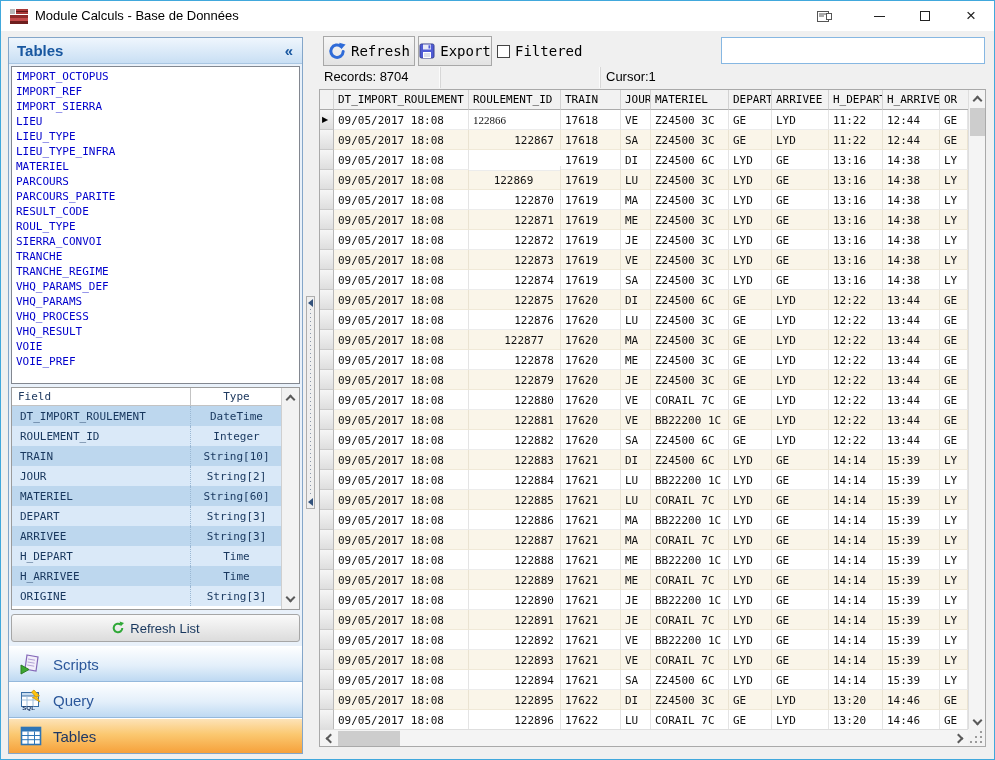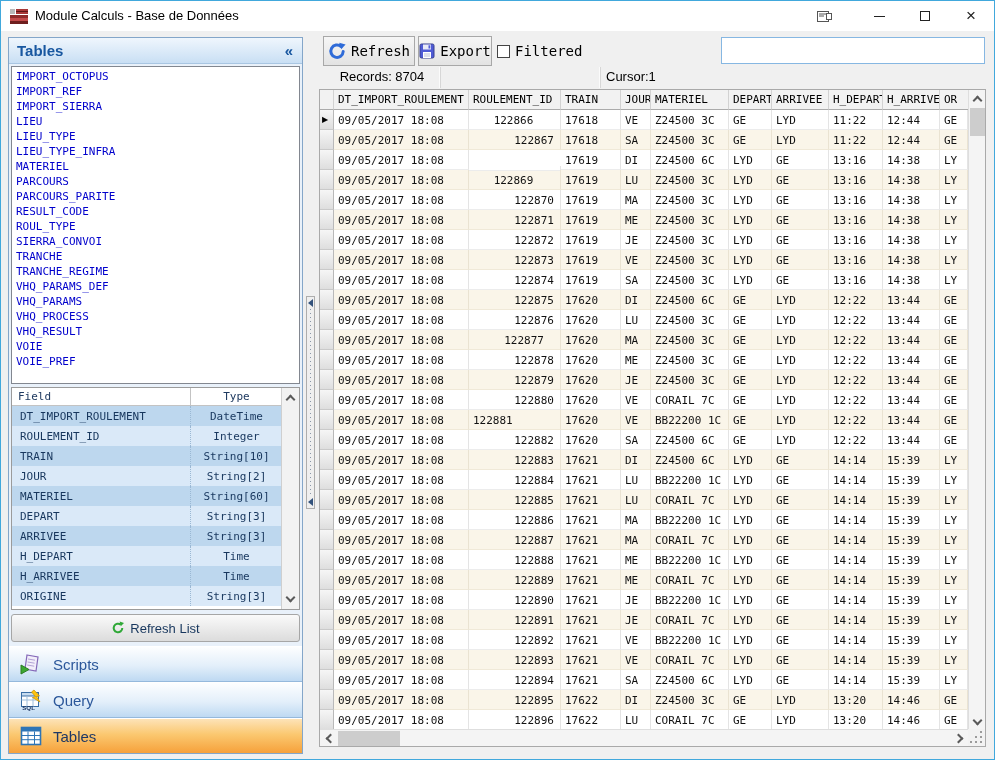--- a/index.html
+++ b/index.html
@@ -83,21 +83,21 @@
   .chk-wrap{ position:absolute; left:496px; top:35px; height:30px; display:flex; align-items:center; gap:5px;
             font-family:"DejaVu Sans Mono",monospace; font-size:14px; color:#000; cursor:pointer; }
   .chk-box{ width:13px; height:13px; background:#fff; border:1px solid #444; }
   .filter-input{ position:absolute; left:720px; top:36px; width:264px; height:27px; border:1px solid #86B7E2;
             background:#fff; font-size:13px; padding:0 4px; outline:none; font-family:"Liberation Sans",sans-serif; }
 
   
   .statusbar{ position:absolute; left:318px; top:66px; width:666px; height:21px; background:#F0F0F0; display:flex;
             font-size:13px; color:#000; }
   .status-panel{ line-height:20px; padding-left:5px; border-right:1px solid #D7D7D7; box-shadow:inset -1px 0 0 #FBFBFB; }
-  .sp-records{ width:122px;text-align:center; }
+  .sp-records{ width:122px; }
   .sp-mid{ width:160px; }
   .sp-cursor{ flex:1; border-right:none; box-shadow:none; }
 
   
   .grid{ position:absolute; left:318px; top:88px; width:667px; height:658px; background:#fff;
             border:1px solid #A9A9A9; }
   .grid-header{ display:flex; height:20px; }
   .gh-cell{ background:#F2F2F2; border-right:1px solid #D2D2D2; border-bottom:1px solid #ABABAB;
             font-family:"DejaVu Sans Mono",monospace; font-size:11px; color:#000;
             padding:3px 1px 0 4px; white-space:nowrap; overflow:hidden; }
@@ -339,21 +339,21 @@
         <div class="gh-cell" style="width: 54px;">H_DEPART</div>
         <div class="gh-cell" style="width: 57px;">H_ARRIVEE</div>
         <div class="gh-cell" style="flex: 1 1 0%;">OR</div>
       </div>
     <div class="grid-rows">
         <div class="grow">
           <div class="rowhdr">
             <span class="row-marker">▶</span>
           </div>
           <div class="gcell" style="width: 135px;">09/05/2017 18:08</div>
-          <div class="gcell" style="width: 92px; text-align: center; padding-right: 6px;">122866</div>
+          <div class="gcell" style="width: 92px; text-align: left; padding-right: 6px; font-family: Liberation Serif, serif;">122866</div>
           <div class="gcell" style="width: 60px;">17618</div>
           <div class="gcell" style="width: 30px;">VE</div>
           <div class="gcell" style="width: 78px;">Z24500 3C</div>
           <div class="gcell" style="width: 43px;">GE</div>
           <div class="gcell" style="width: 57px;">LYD</div>
           <div class="gcell" style="width: 54px;">11:22</div>
           <div class="gcell" style="width: 57px;">12:44</div>
           <div class="gcell" style="flex: 1 1 0%;">GE</div>
         </div>
         <div class="grow alt">
@@ -534,21 +534,21 @@
           <div class="gcell" style="width: 78px;">CORAIL 7C</div>
           <div class="gcell" style="width: 43px;">GE</div>
           <div class="gcell" style="width: 57px;">LYD</div>
           <div class="gcell" style="width: 54px;">12:22</div>
           <div class="gcell" style="width: 57px;">13:44</div>
           <div class="gcell" style="flex: 1 1 0%;">GE</div>
         </div>
         <div class="grow alt">
           <div class="rowhdr"></div>
           <div class="gcell" style="width: 135px;">09/05/2017 18:08</div>
-          <div class="gcell" style="width: 92px; padding-right: 6px;">122881</div>
+          <div class="gcell" style="width: 92px; text-align: right; padding-right: 6px;">122881</div>
           <div class="gcell" style="width: 60px;">17620</div>
           <div class="gcell" style="width: 30px;">VE</div>
           <div class="gcell" style="width: 78px;">BB22200 1C</div>
           <div class="gcell" style="width: 43px;">GE</div>
           <div class="gcell" style="width: 57px;">LYD</div>
           <div class="gcell" style="width: 54px;">12:22</div>
           <div class="gcell" style="width: 57px;">13:44</div>
           <div class="gcell" style="flex: 1 1 0%;">GE</div>
         </div>
         <div class="grow">

